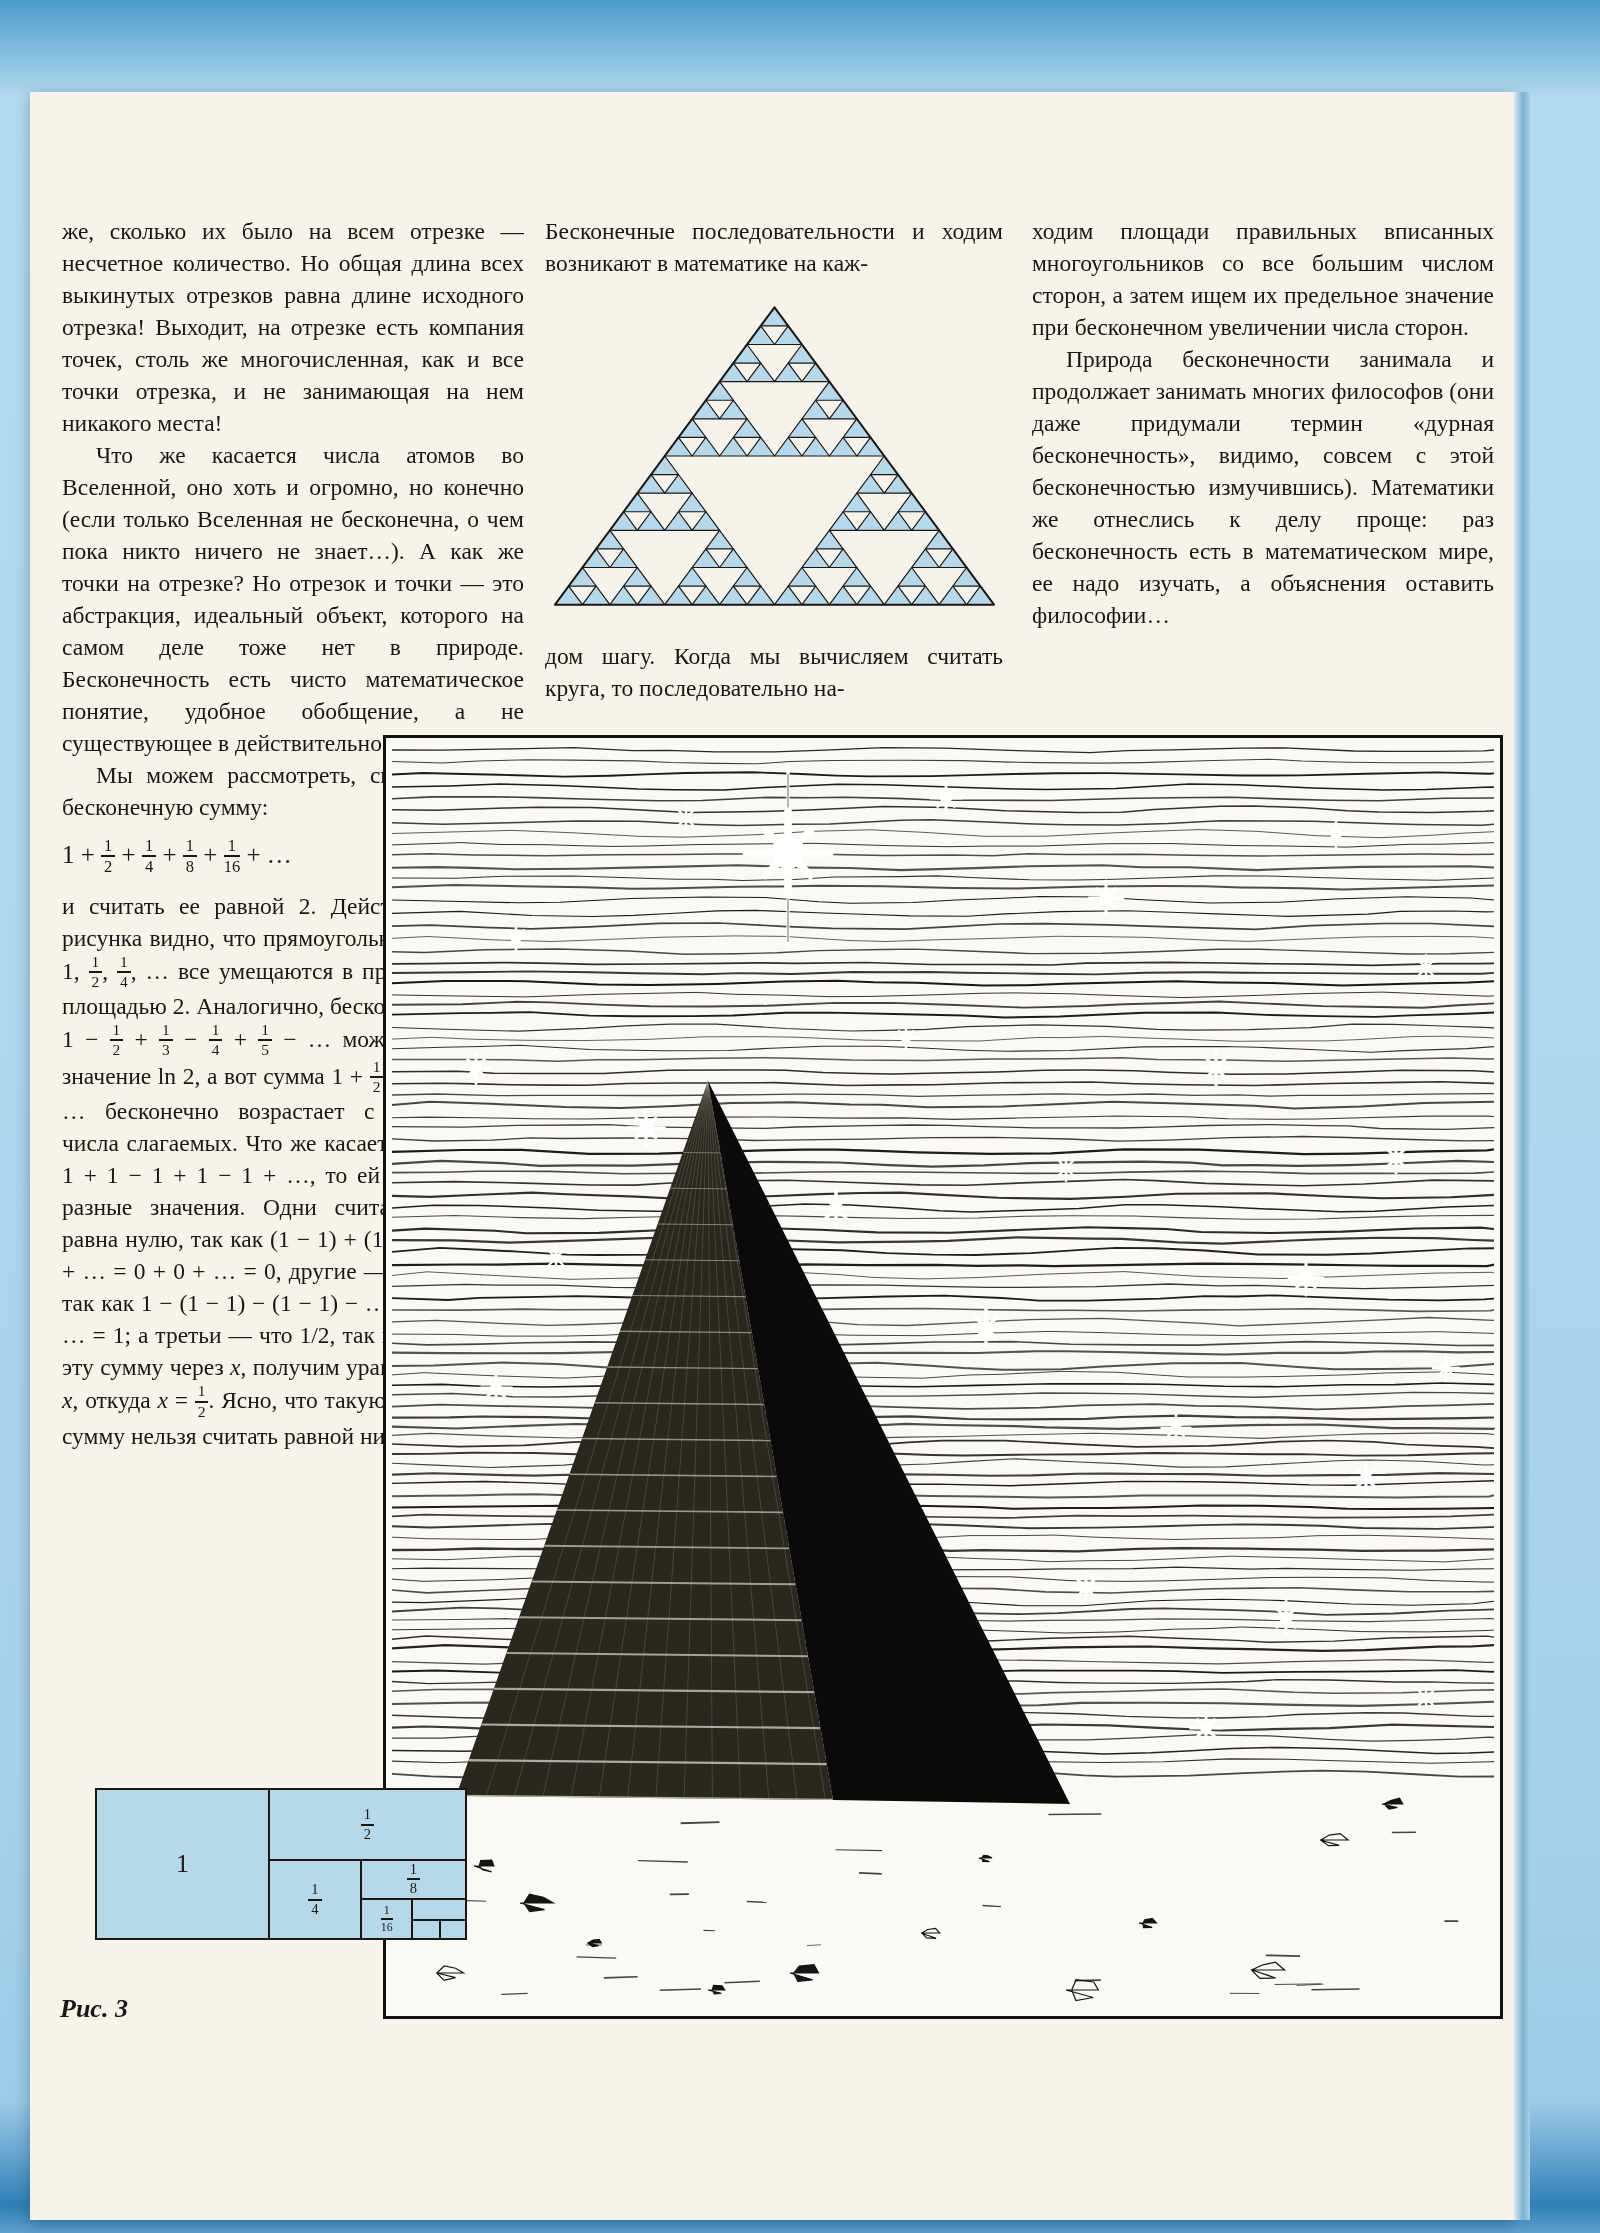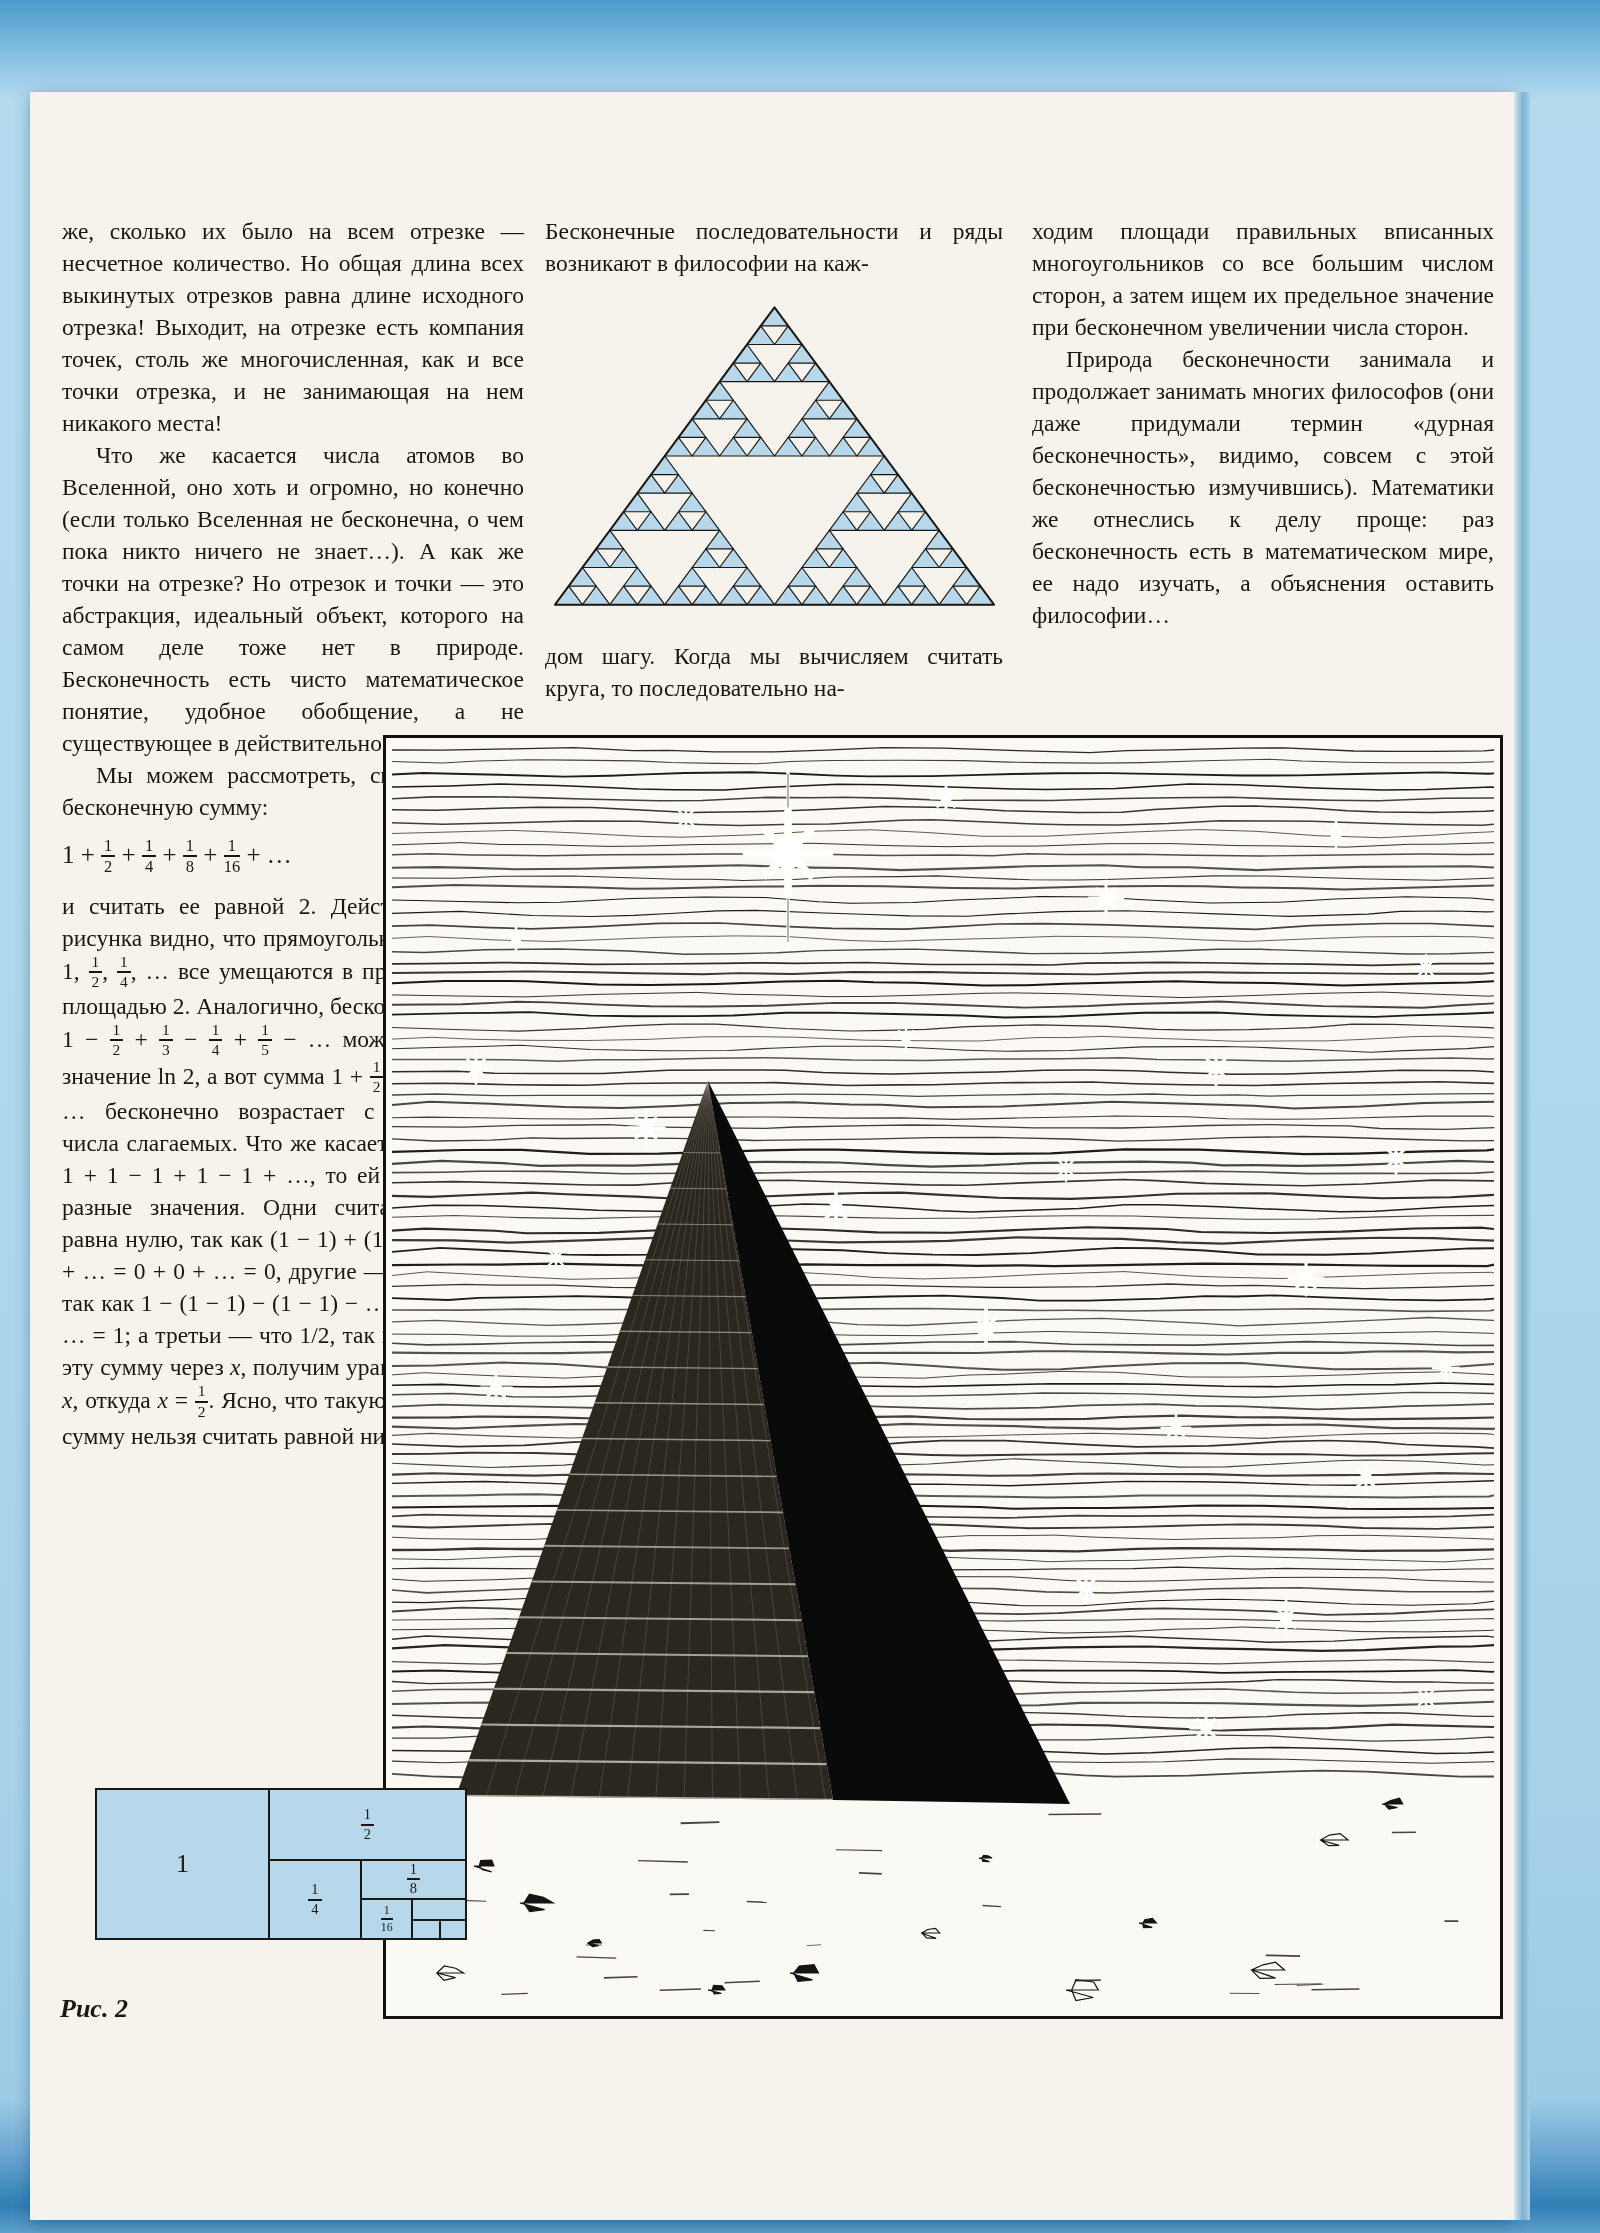--- a/index.html
+++ b/index.html
@@ -67,21 +67,21 @@
 
   <section class="col col1">
     <p>же, сколько их было на всем отрезке — несчетное количество. Но общая длина всех выкинутых отрезков равна длине исходного отрезка! Выходит, на отрезке есть компания точек, столь же многочисленная, как и все точки отрезка, и не занимающая на нем никакого места!</p>
     <p class="ind">Что же касается числа атомов во Вселенной, оно хоть и огромно, но конечно (если только Вселенная не бесконечна, о чем пока никто ничего не знает…). А как же точки на отрезке? Но отрезок и точки — это абстракция, идеальный объект, которого на самом деле тоже нет в природе. Бесконечность есть чисто математическое понятие, удобное обобщение, а не существующее в действительности явление.</p>
     <p class="ind">Мы можем рассмотреть, скажем, такую бесконечную сумму:</p>
     <p class="formula">1 + <span class="frac"><span class="fn">1</span><span class="fd">2</span></span> + <span class="frac"><span class="fn">1</span><span class="fd">4</span></span> + <span class="frac"><span class="fn">1</span><span class="fd">8</span></span> + <span class="frac"><span class="fn">1</span><span class="fd">16</span></span> + …</p>
     <p>и считать ее равной 2. Действительно, из рисунка видно, что прямоугольники площади 1, <span class="frac"><span class="fn">1</span><span class="fd">2</span></span>, <span class="frac"><span class="fn">1</span><span class="fd">4</span></span>, … все умещаются в прямоугольнике площадью 2. Аналогично, бесконечной сумме 1 − <span class="frac"><span class="fn">1</span><span class="fd">2</span></span> + <span class="frac"><span class="fn">1</span><span class="fd">3</span></span> − <span class="frac"><span class="fn">1</span><span class="fd">4</span></span> + <span class="frac"><span class="fn">1</span><span class="fd">5</span></span> − … можно приписать значение ln 2, а вот сумма 1 + <span class="frac"><span class="fn">1</span><span class="fd">2</span></span> + <span class="frac"><span class="fn">1</span><span class="fd">3</span></span> + <span class="frac"><span class="fn">1</span><span class="fd">4</span></span> + <span class="frac"><span class="fn">1</span><span class="fd">5</span></span> + … бесконечно возрастает с увеличением числа слагаемых. Что же касается суммы 1 − 1 + 1 − 1 + 1 − 1 + …, то ей приписывали разные значения. Одни считали, что она равна нулю, так как (1 − 1) + (1 − 1) + (1 − 1) + … = 0 + 0 + … = 0, другие — что единице, так как 1 − (1 − 1) − (1 − 1) − … = 1 − 0 − 0 − … = 1; а третьи — что 1/2, так как обозначив эту сумму через <i>x</i>, получим уравнение <i>x</i> = 1 − <i>x</i>, откуда <i>x</i> = <span class="frac"><span class="fn">1</span><span class="fd">2</span></span>. Ясно, что такую бесконечную сумму нельзя считать равной никакому числу.</p>
   </section>
 
   <section class="col col2top">
-    <p>Бесконечные последовательности и ряды возникают в философии на каж-</p>
+    <p>Бесконечные последовательности и ходим возникают в математике на каж-</p>
   </section>
 
   <div class="sier-box">
     <svg id="sier" viewBox="0 0 456 310">
         <polygon points="228,6 8,304 448,304" fill="#b7d8ea" stroke="#1a1713" stroke-width="2" stroke-linejoin="round"></polygon>
         <polygon points="118,155 228,304 338,155" fill="#f6f3ec" stroke="#1a1713" stroke-width="1.2" stroke-linejoin="round"></polygon>
         <polygon points="173,80.5 228,155 283,80.5" fill="#f6f3ec" stroke="#1a1713" stroke-width="1.2" stroke-linejoin="round"></polygon>
         <polygon points="200.5,43.25 228,80.5 255.5,43.25" fill="#f6f3ec" stroke="#1a1713" stroke-width="1.2" stroke-linejoin="round"></polygon>
         <polygon points="214.25,24.625 228,43.25 241.75,24.625" fill="#f6f3ec" stroke="#1a1713" stroke-width="1.2" stroke-linejoin="round"></polygon>
         <polygon points="186.75,61.875 200.5,80.5 214.25,61.875" fill="#f6f3ec" stroke="#1a1713" stroke-width="1.2" stroke-linejoin="round"></polygon>
@@ -485,14 +485,14 @@
         <span><span class="frac"><span class="fn">1</span><span class="fd">8</span></span></span>
       </div>
     <div class="f2c f2-sixteenth">
         <span><span class="frac"><span class="fn">1</span><span class="fd">16</span></span></span>
       </div>
     <div class="f2c f2-rest">
       <span class="hline"></span>
       <span class="vline"></span>
     </div>
   </div>
-  <div class="fig2-caption">Рис. 2</div>
+  <div class="fig2-caption">Рис. 3</div>
 </div>
 
 </body></html>

